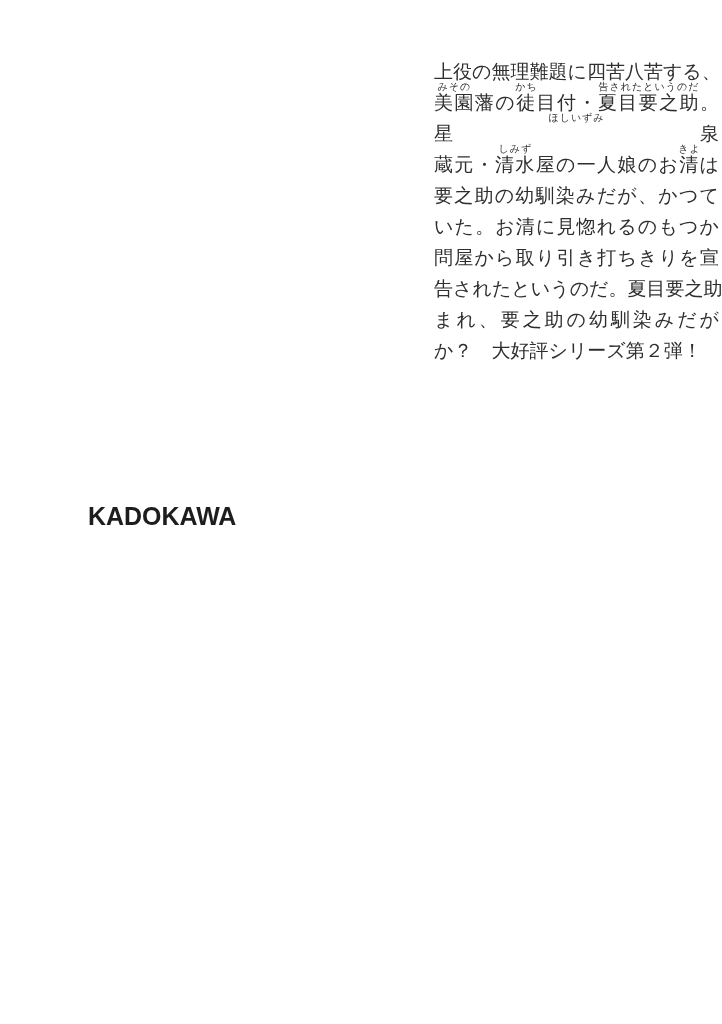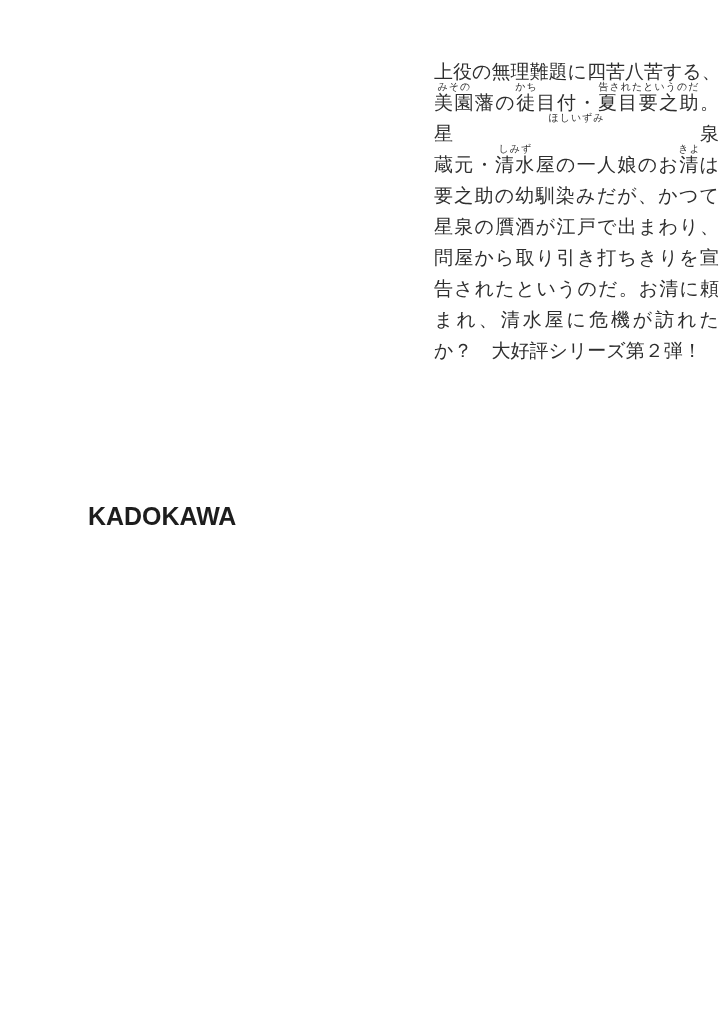--- a/index.html
+++ b/index.html
@@ -75,20 +75,20 @@
 </head>
 <body>
 
 <div class="page">
   <div class="synopsis">
       <div class="line"><span>上役の無理難題に四苦八苦する、</span></div>
       <div class="line"><span class="rbase">美園<span class="rtext">みその</span></span><span>藩の</span><span class="rbase">徒<span class="rtext">かち</span></span><span>目付・</span><span class="rbase">夏目要之助<span class="rtext">告されたというのだ</span></span><span>。</span></div>
       <div class="line"><span class="rbase">星泉<span class="rtext">ほしいずみ</span></span></div>
       <div class="line"><span>蔵元・</span><span class="rbase">清水<span class="rtext">しみず</span></span><span>屋の一人娘のお</span><span class="rbase">清<span class="rtext">きよ</span></span><span>は</span></div>
       <div class="line"><span>要之助の幼馴染みだが、かつて</span></div>
-      <div class="line"><span>星泉の贋酒が江戸で出まわり、</span></div>
+      <div class="line"><span>いた。お清に見惚れるのもつか</span></div>
       <div class="line"><span>問屋から取り引き打ちきりを宣</span></div>
-      <div class="line"><span>告されたというのだ。お清に頼</span></div>
-      <div class="line"><span>まれ、清水屋に危機が訪れた</span></div>
+      <div class="line"><span>告されたというのだ。夏目要之助</span></div>
+      <div class="line"><span>まれ、要之助の幼馴染みだが</span></div>
       <div class="line last"><span>か？　大好評シリーズ第２弾！</span></div>
     </div>
   <div class="logo">KADOKAWA</div>
 </div>
 
 </body></html>

